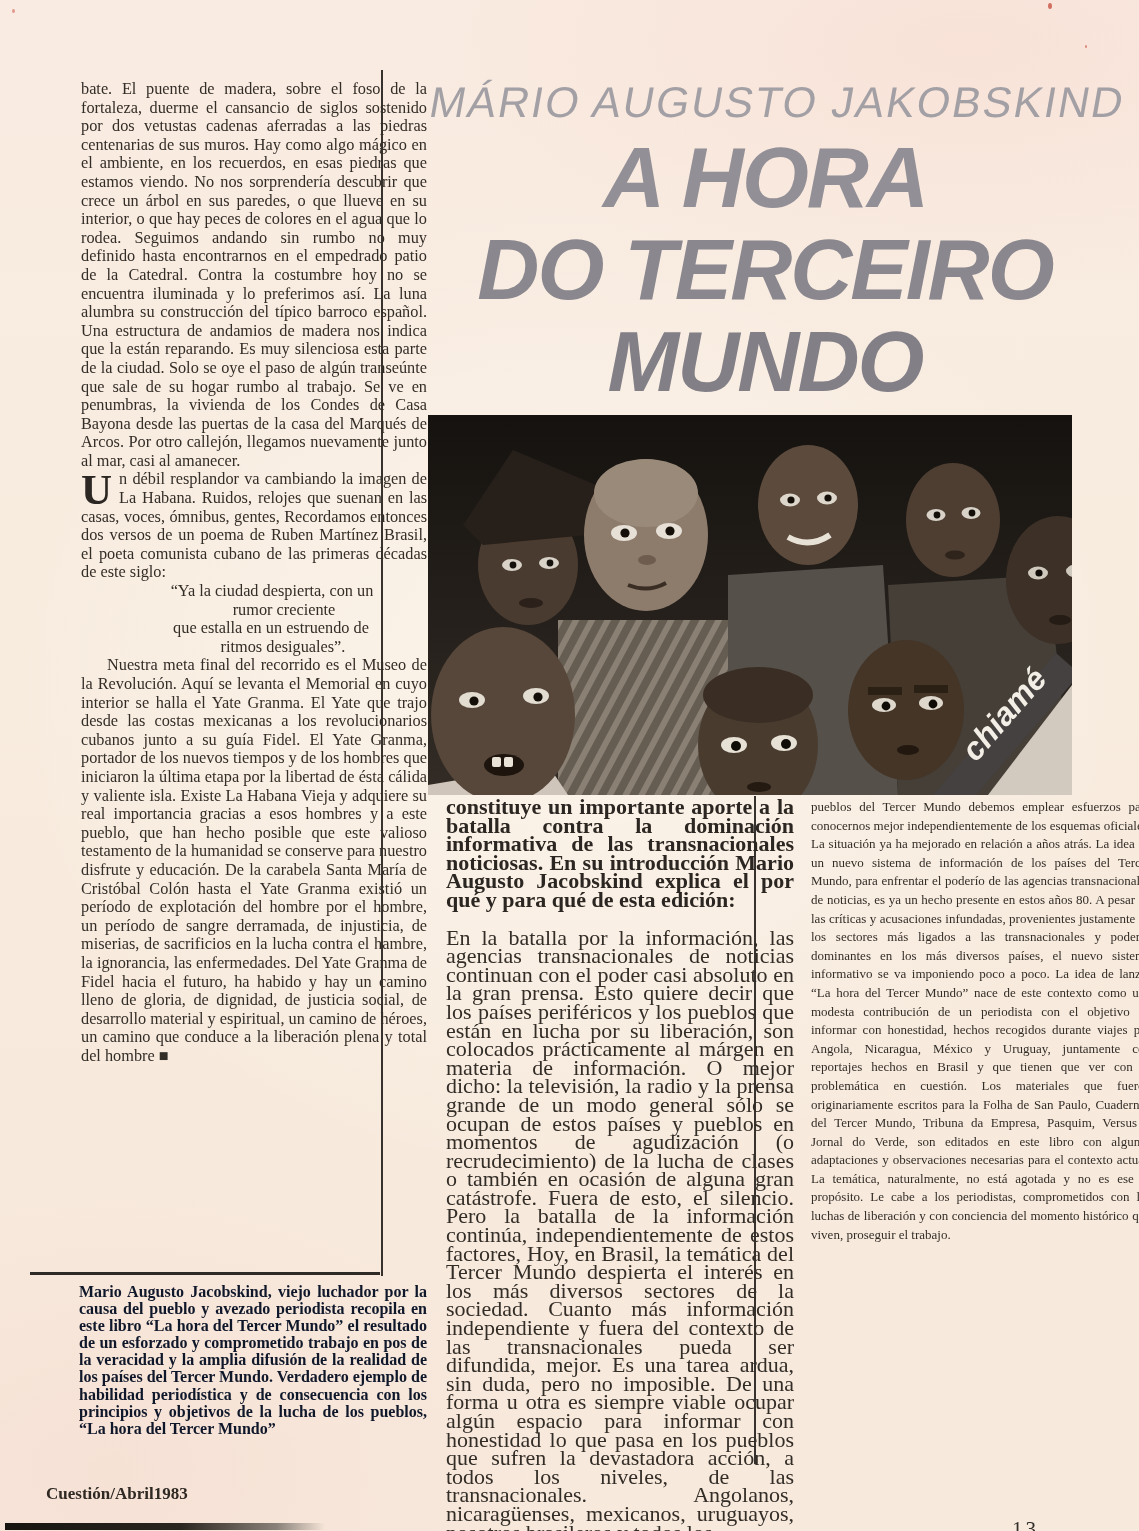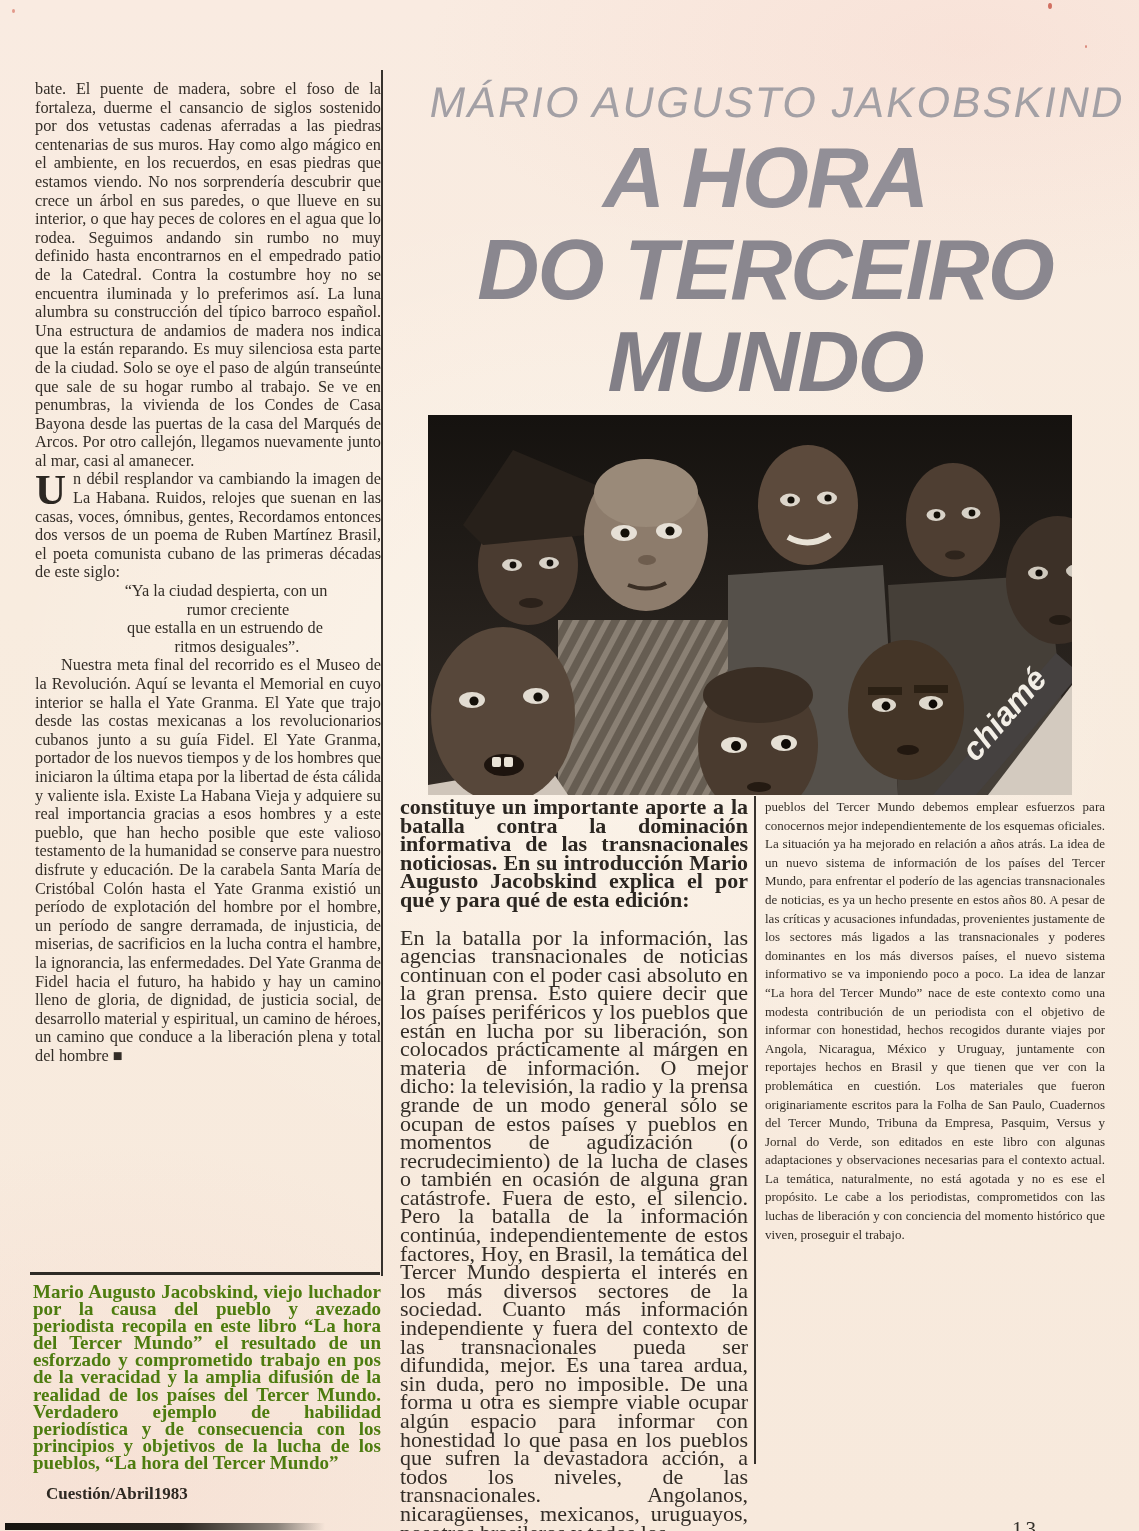--- a/index.html
+++ b/index.html
@@ -5,34 +5,34 @@
   html,body{margin:0;padding:0;}
   body{width:1139px;height:1531px;position:relative;overflow:hidden;
        font-family:"Liberation Serif",serif;
        background:
          radial-gradient(ellipse 900px 400px at 85% 3%, rgba(246,200,190,.25), transparent 60%),
          radial-gradient(ellipse 700px 500px at 10% 96%, rgba(244,205,195,.28), transparent 65%),
          radial-gradient(ellipse 800px 700px at 50% 45%, rgba(255,252,246,.5), transparent 70%),
          linear-gradient(180deg,#f9ebe1 0%,#f8ecdf 40%,#f7e9dc 100%);
        color:#332d27;}
   .abs{position:absolute;}
-  .col{text-align:justify;}
+  .col{text-align:justify;margin-left:46px;}
   .col p{margin:0;}
   
   #left-col{left:35px;top:80px;width:346px;font-size:16.3px;line-height:18.6px;}
   #left-col .indent{text-indent:26px;}
   .dropcap{float:left;font-size:43px;line-height:33px;font-weight:bold;margin:3px 7px 0 0;color:#2c2username:#2c2722;}
   .dropcap{color:#2c2722;}
   .verse{margin:0;text-align:center;}
   .v1{padding-left:36px;} .v2{padding-left:60px;} .v3{padding-left:34px;} .v4{padding-left:58px;}
   
   .vrule{width:2px;background:#37322d;}
   .hrule{height:3px;background:#2e2a25;}
   
-  #bold-note{left:33px;top:1283px;width:348px;font-weight:bold;font-size:19px;line-height:17.1px;color:#4d7c0f;}
+  #bold-note{left:33px;top:1283px;width:348px;font-weight:bold;font-size:16px;line-height:17.1px;color:#0f172a;}
   
   #byline{left:430px;top:78px;width:670px;text-align:center;
           font-family:"Liberation Sans",sans-serif;font-size:43px;font-weight:normal;
           color:#a3a0a5;letter-spacing:2px;transform:skewX(-10deg);white-space:nowrap;}
   .title-line{left:430px;width:670px;text-align:center;font-family:"Liberation Sans",sans-serif;
           font-style:italic;font-weight:bold;font-size:86px;letter-spacing:-2px;white-space:nowrap;}
   #title1{top:128px;color:#928f97;}
   #title2{top:220px;color:#8a878f;font-style:italic;}
   #title3{top:312px;color:#827f87;}
   

